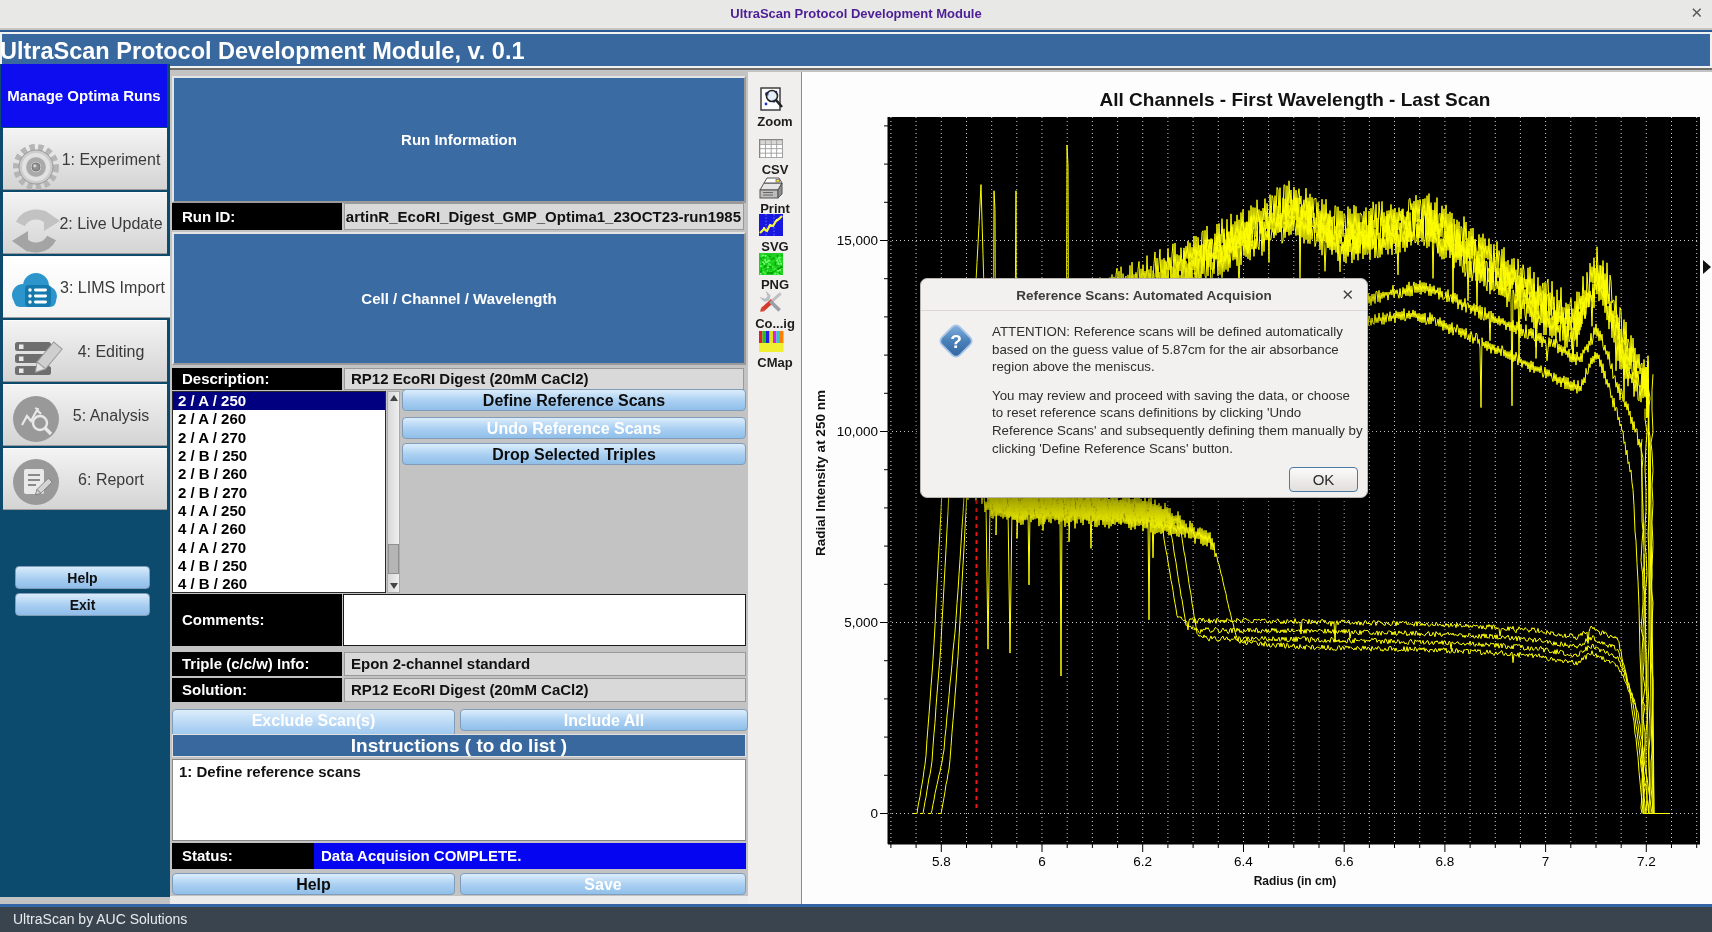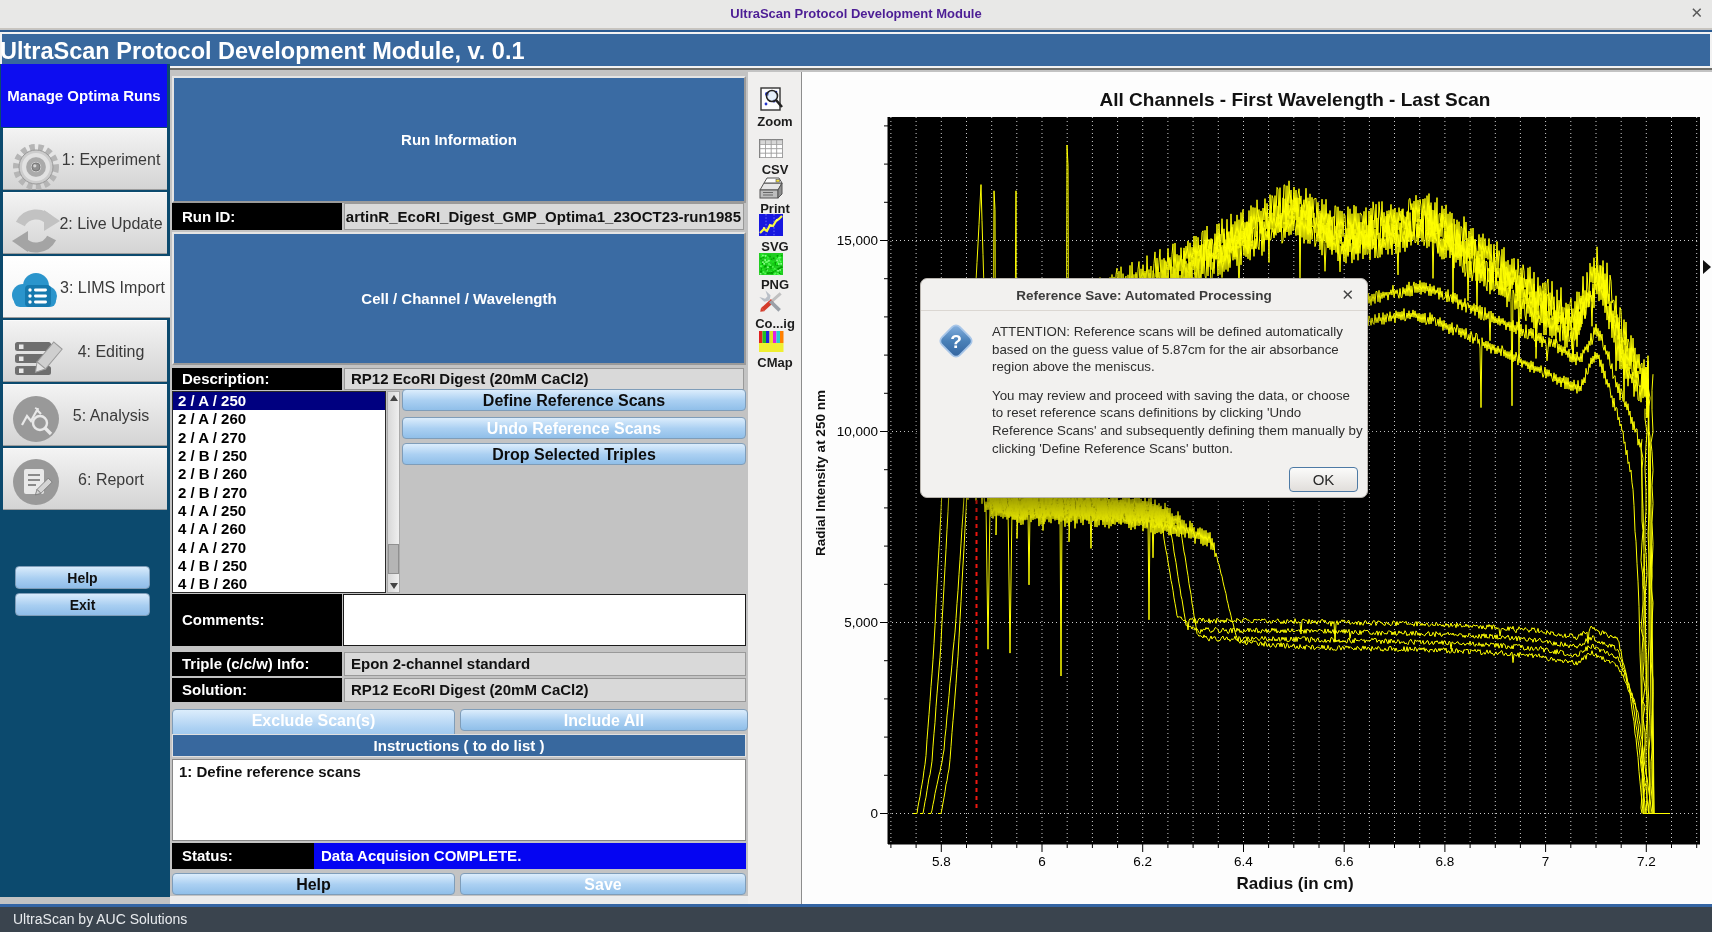--- a/index.html
+++ b/index.html
@@ -28,21 +28,21 @@
 .blk { position:absolute; background:#000; color:#fff; font-weight:bold; font-size:15px; padding-left:10px; }
 .fld { position:absolute; background:#d9d9d9; border:1px solid #999; font-weight:bold; font-size:15px; color:#111; padding-left:6px; white-space:nowrap; overflow:hidden; }
 .btn { position:absolute; border:1px solid #7f9db9; border-radius:4px; background:linear-gradient(#dcedfc,#abd0f2 52%,#90bfe9); font-weight:bold; font-size:16px; color:#0d0d0d; text-align:center; }
 .btn.wt { color:#fff; }
 #list { position:absolute; left:2px; top:319px; width:214px; height:202px; background:#fff; border:1px solid #2a2a2a; overflow:hidden; }
 .li { height:18.35px; font-size:15px; font-weight:bold; color:#000; padding-left:5px; line-height:18.2px; }
 .li.sel { background:#000080; color:#fff; }
 #sbar { position:absolute; left:217px; top:319px; width:13px; height:202px; background:linear-gradient(90deg,#d8d8d8,#efefef); border:1px solid #aaa; }
 #sbar .th { position:absolute; left:0px; top:152px; width:11px; height:30px; background:#b5b5b5; border:1px solid #909090; }
 #sbar .ar { position:absolute; left:1.5px; width:0; height:0; border-left:4.5px solid transparent; border-right:4.5px solid transparent; }
-#instr_t { position:absolute; left:2px; top:662px; width:574px; height:23px; background:#38689e; border:1px solid #e0e0e0; color:#fff; font-size:15px; font-weight:bold; text-align:center; line-height:22px; }
+#instr_t { position:absolute; left:2px; top:662px; width:574px; height:23px; background:#38689e; border:1px solid #e0e0e0; color:#fff; font-size:19px; font-weight:bold; text-align:center; line-height:22px; }
 #status_f { position:absolute; background:#0505f2; color:#fff; font-weight:bold; font-size:15px; padding-left:7px; }
 
 
 #tools { left:748px; top:72px; width:54px; height:833px; background:#f0efee; border-right:1px solid #8d8d8d; }
 .tl { position:absolute; width:54px; text-align:center; font-size:13px; font-weight:bold; color:#1c1c1c; }
 
 
 #chartpane { left:802px; top:72px; width:910px; height:833px; background:#fdfdfd; }
 
 
@@ -133,21 +133,21 @@
   <div class="tl" style="top:205px;">PNG</div>
   <div class="tl" style="top:244px;">Co...ig</div>
   <div class="tl" style="top:283px;">CMap</div>
 </div>
 
 <div class="abs" id="chartpane">
   <div style="position:absolute; left:76px; right:0; top:17px; text-align:center; font-size:19px; font-weight:bold; color:#111;">All Channels - First Wavelength - Last Scan</div>
   <div style="position:absolute; left:11px; top:256px; width:16px; height:290px;">
       <div style="transform:rotate(-90deg); transform-origin:center; width:290px; height:16px; position:absolute; left:-137px; top:137px; text-align:center; font-size:13.5px; font-weight:bold; color:#111;">Radial Intensity at 250 nm</div>
     </div>
-  <div style="position:absolute; left:76px; right:0; top:802px; text-align:center; font-size:17px; font-weight:bold; color:#111;">Radius (in cm)</div>
+  <div style="position:absolute; left:76px; right:0; top:802px; text-align:center; font-size:12px; font-weight:bold; color:#111;">Radius (in cm)</div>
 </div>
 
 <svg id="chart" width="1712" height="932" viewBox="0 0 1712 932" style="position:absolute;left:0;top:0;">
 <rect x="888" y="117" width="812" height="727" fill="#000000"></rect>
 <line x1="890.9" y1="117" x2="890.9" y2="844" stroke="#cdcdcd" stroke-width="1" stroke-dasharray="1 3"></line>
     <line x1="916.1" y1="117" x2="916.1" y2="844" stroke="#cdcdcd" stroke-width="1" stroke-dasharray="1 3"></line>
     <line x1="941.3" y1="117" x2="941.3" y2="844" stroke="#cdcdcd" stroke-width="1" stroke-dasharray="1 3"></line>
     <line x1="966.5" y1="117" x2="966.5" y2="844" stroke="#cdcdcd" stroke-width="1" stroke-dasharray="1 3"></line>
     <line x1="991.7" y1="117" x2="991.7" y2="844" stroke="#cdcdcd" stroke-width="1" stroke-dasharray="1 3"></line>
     <line x1="1016.8" y1="117" x2="1016.8" y2="844" stroke="#cdcdcd" stroke-width="1" stroke-dasharray="1 3"></line>
@@ -515,21 +515,21 @@
       <rect x="-5.0" y="-10" width="3.5" height="12" fill="#2020e0"></rect>
       <rect x="-1.5" y="-10" width="3.5" height="12" fill="#e0e020"></rect>
       <rect x="2.0" y="-10" width="3.5" height="12" fill="#e020e0"></rect>
       <rect x="5.5" y="-10" width="3.5" height="12" fill="#20d0d0"></rect>
       <rect x="9.0" y="-10" width="3.5" height="12" fill="#ff8000"></rect>
       <rect x="-12" y="2" width="24.5" height="9" fill="#f0ef30"></rect>
     </g>
 </svg>
 
 <div class="abs" id="dlg">
-  <div class="cap">Reference Save: Automated Processing</div>
+  <div class="cap">Reference Scans: Automated Acquision</div>
   <div class="x">✕</div>
   <div class="sep"></div>
   <svg width="40" height="40" style="position:absolute; left:15px; top:42px;" viewBox="0 0 46 46">
     <defs>
         <linearGradient id="qg" x1="0" y1="0" x2="1" y2="1">
       <stop offset="0" stop-color="#8cb6e4"></stop>
           <stop offset="0.5" stop-color="#4a81b8"></stop>
           <stop offset="1" stop-color="#31619c"></stop>
     </linearGradient>
       </defs>

